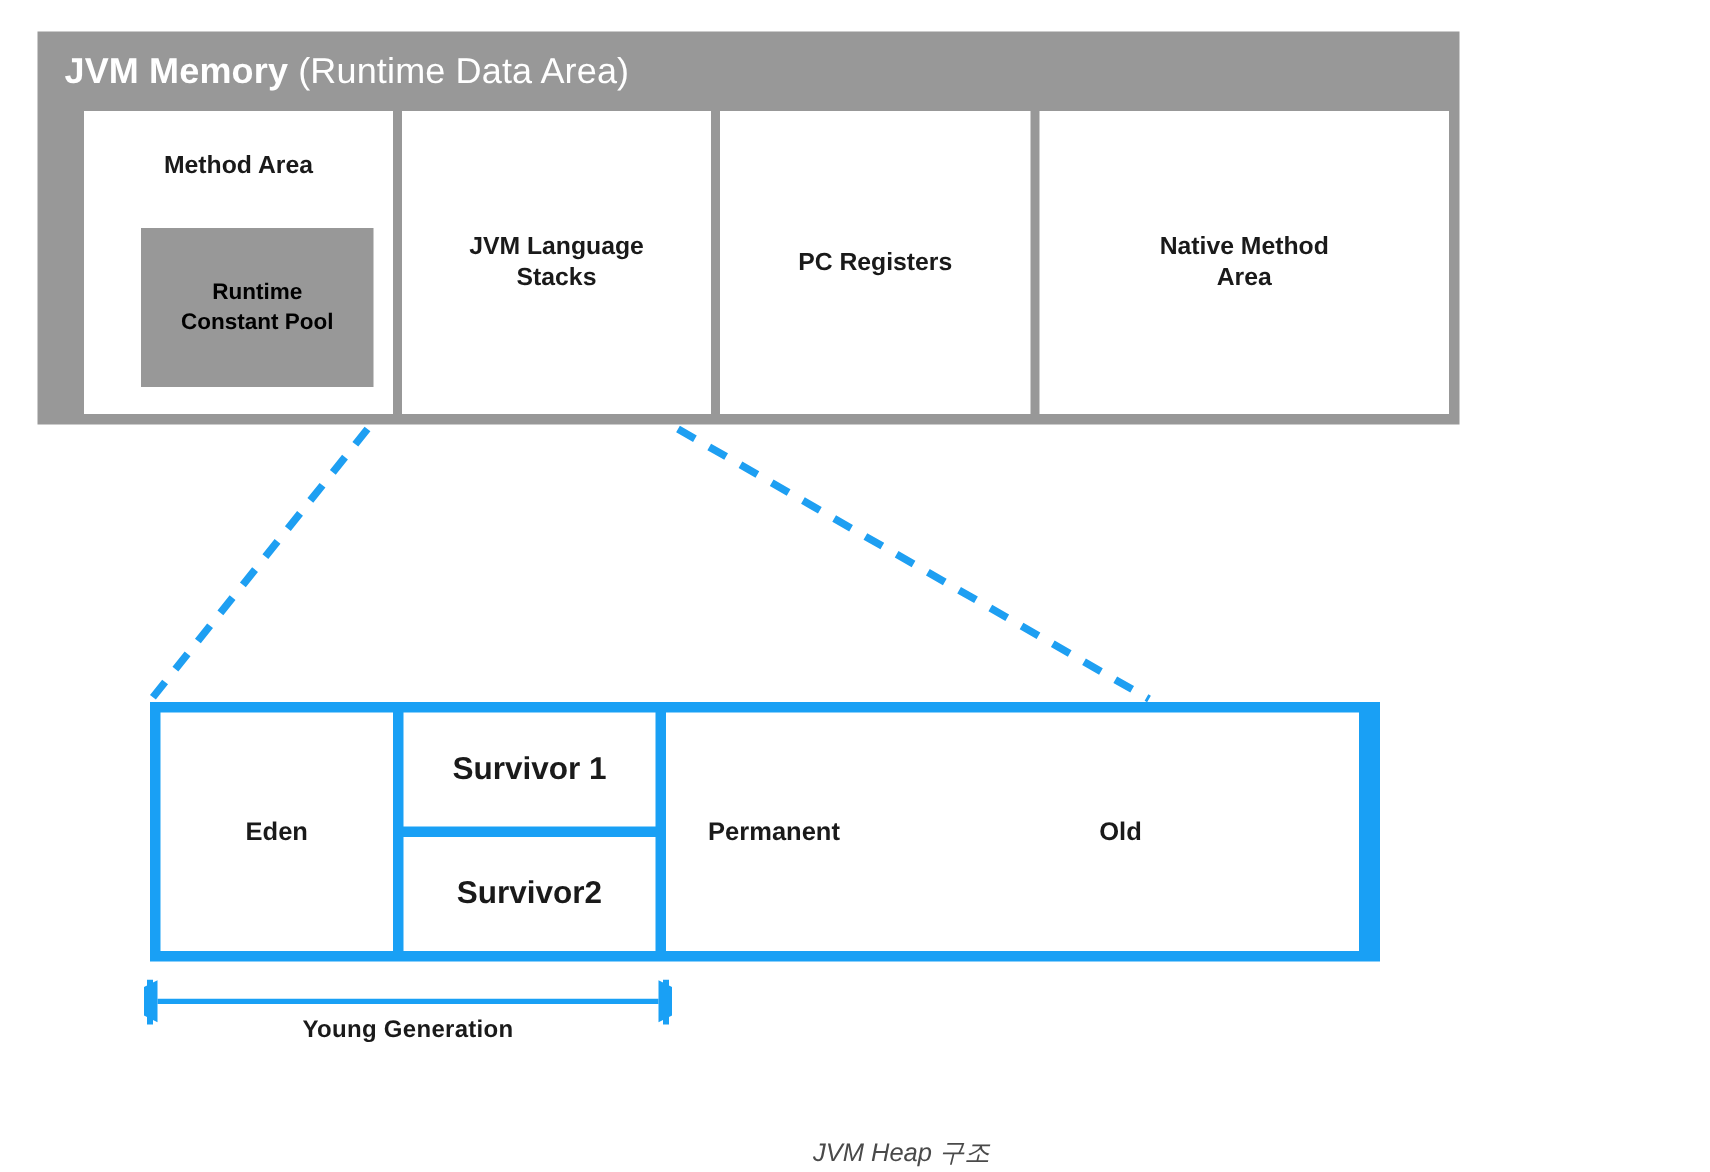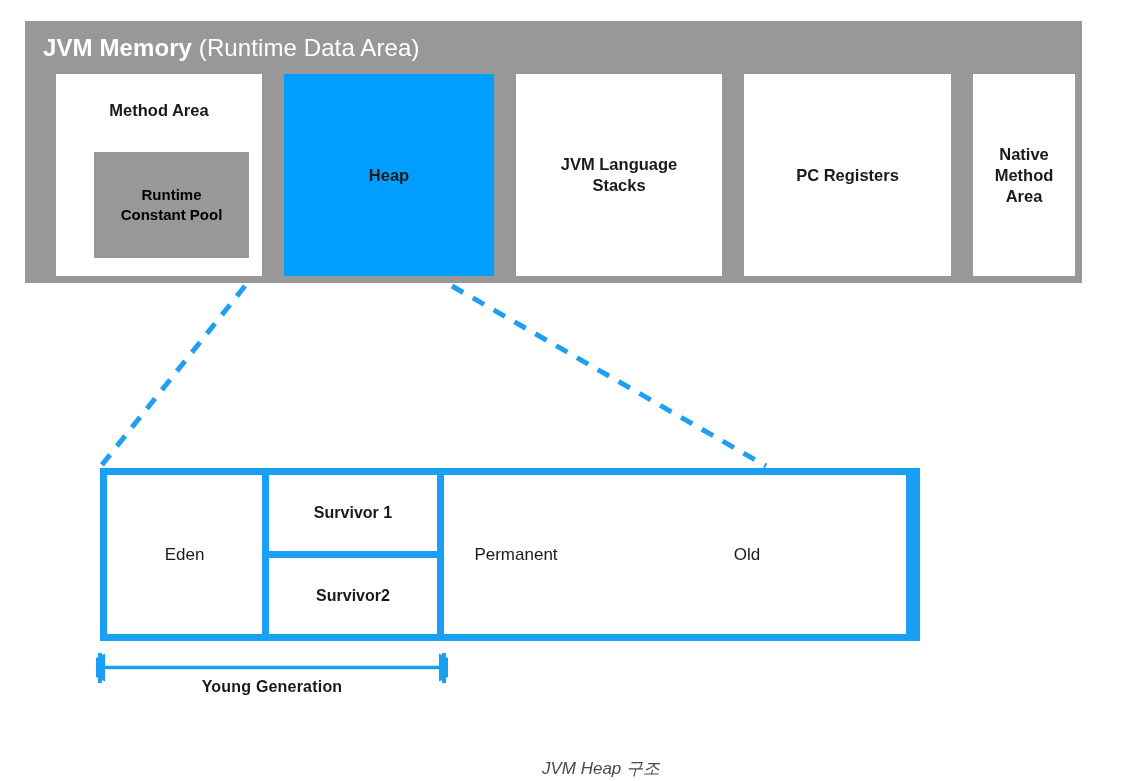--- a/index.html
+++ b/index.html
@@ -19,21 +19,21 @@
     height: 781px;
     background: #ffffff;
     overflow: hidden;
   }
 
   
   .jvm-container {
     position: absolute;
     left: 25px;
     top: 21px;
-    width: 1057px;
+    width: 948px;
     height: 262px;
     background: #989898;
     box-sizing: border-box;
   }
 
   .jvm-title {
     position: absolute;
     left: 18px;
     top: 12px;
     font-size: 24px;
@@ -50,21 +50,21 @@
   }
 
   
   .jvm-row {
     position: absolute;
     left: 7px;
     top: 53px;
     right: 7px;
     bottom: 7px;
     display: flex;
-    gap: 22px;
+    gap: 6px;
     padding-left: 24px;
   }
 
   .mem-cell {
     background: #ffffff;
     position: relative;
     display: flex;
     flex-direction: column;
     align-items: center;
     justify-content: center;
@@ -124,38 +124,38 @@
     display: flex;
   }
 
   .heap-seg {
     background: #ffffff;
     display: flex;
     align-items: center;
     justify-content: center;
     text-align: center;
     font-size: 17px;
-    font-weight: normal;
+    font-weight: bold;
     color: #1a1a1a;
     box-sizing: border-box;
   }
   .seg-eden      { flex: 0 0 155px; margin-right: 7px; }
   .seg-survivors { flex: 0 0 168px; margin-right: 7px;
                    display: flex; flex-direction: column; background: transparent; }
   .seg-old       { flex: 0 0 318px; margin-right: 7px; }
   .seg-perm      { flex: 1 1 auto; }
 
   .surv-half {
     flex: 1 1 50%;
     background: #ffffff;
     display: flex;
     align-items: center;
     justify-content: center;
     text-align: center;
-    font-size: 16px;
+    font-size: 21px;
     font-weight: bold;
     color: #1a1a1a;
   }
   .surv-half.top { margin-bottom: 7px; }
 
   
   .yg-measure {
     position: absolute;
     left: 96px;
     top: 653px;
@@ -204,23 +204,20 @@
       <div class="mem-cell cell-method">
         <span class="cell-label">Method Area</span>
         <div class="rcp-box">
           <span>
             <span>Runtime</span><br>
             <span>Constant Pool</span>
           </span>
         </div>
       </div>
 
-      <div class="mem-cell cell-heap">
-        <span class="cell-label">Heap</span>
-      </div>
 
       <div class="mem-cell cell-stacks">
         <span class="cell-label">JVM Language</span>
         <span class="cell-label">Stacks</span>
       </div>
 
       <div class="mem-cell cell-pc">
         <span class="cell-label">PC Registers</span>
       </div>
 

